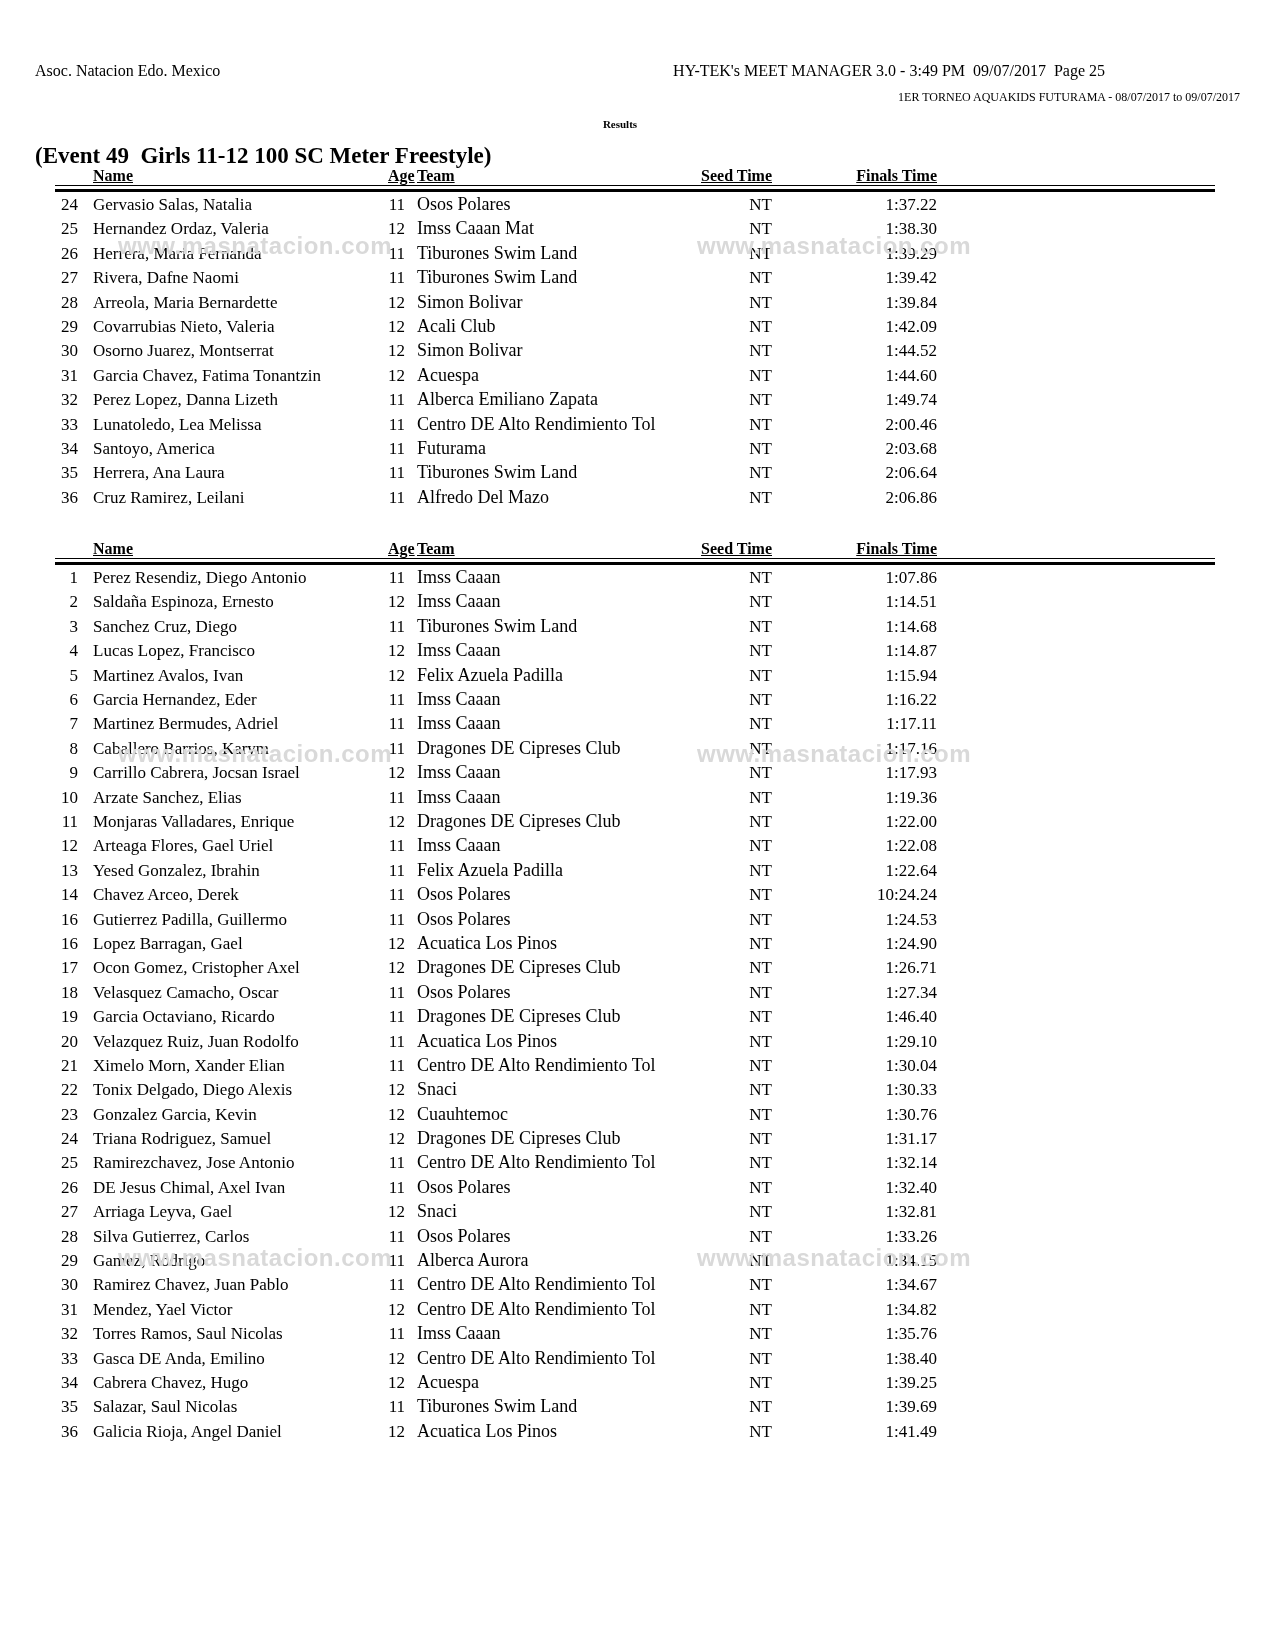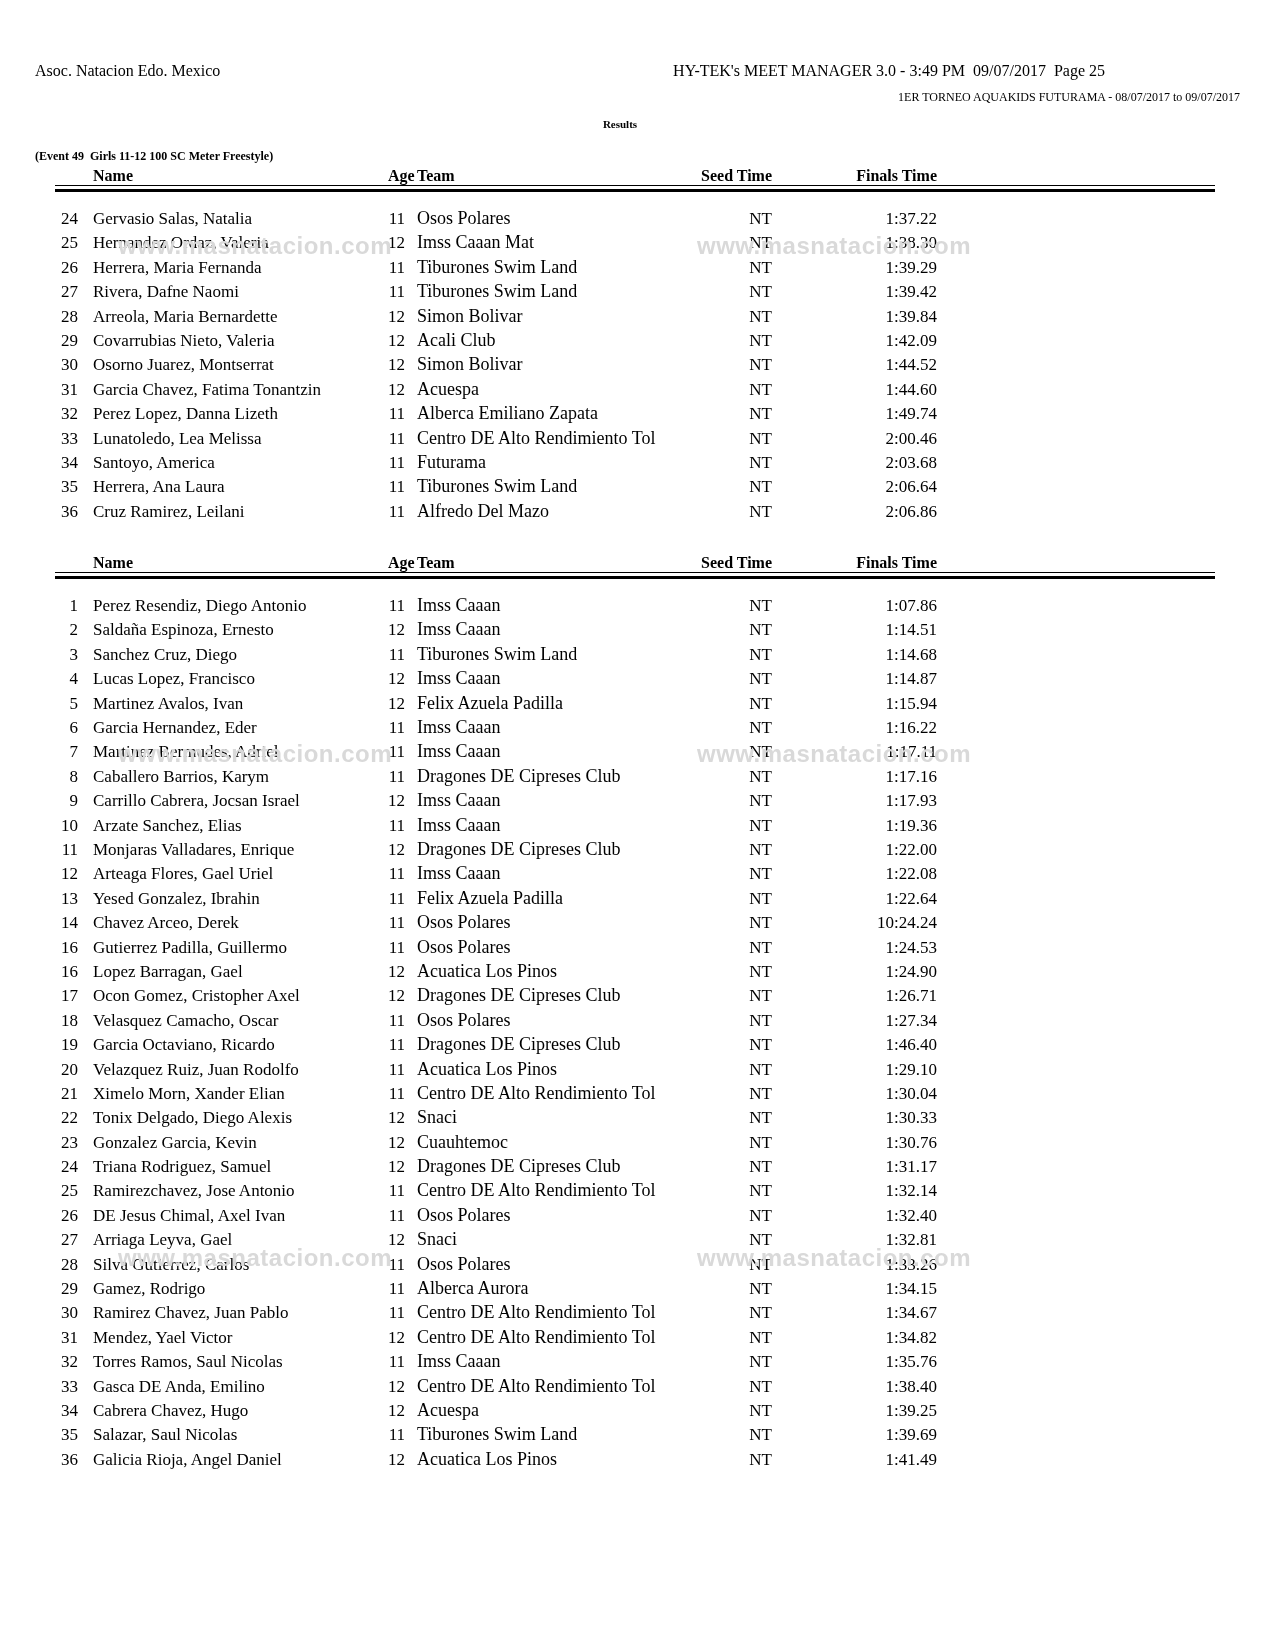--- a/index.html
+++ b/index.html
@@ -20,33 +20,34 @@
     width: 1240px; text-align: right; font-weight: normal;
     font-size: 12px; line-height: 18px; margin-top: 8px; white-space: pre;
   }
   .doc-subtitle {
     width: 1240px; text-align: center; font-weight: bold;
     font-size: 11px; line-height: 17px; margin-top: 10px;
   }
   .section:first-of-type { margin-top: 14px; }
   .section + .section .event-heading { margin-top: 8px; }
   .event-heading {
-    margin: 0 0 0 35px; font-size: 12px; line-height: 18px;
+    margin: 0 0 0 35px; font-size: 23px; line-height: 18px;
     font-weight: bold; white-space: pre;
   }
   .table { margin-left: 55px; width: 1160px; }
   .hdr-row {
     display: flex; align-items: center;
     font-weight: bold; font-size: 16px; line-height: 19px;
     margin-top: 1px;
     border-bottom: 1.5px solid #000;
+    text-decoration: underline;
   }
   .section + .section .hdr-row { margin-top: 28px; }
   .thick-rule { height: 3.5px; background: #000; margin-top: 2.5px; }
-  .rows { margin-top: 16px; }
+  .rows { margin-top: 2px; }
   .row { display: flex; align-items: baseline; height: 24.4px; font-size: 17px; }
   .c-place  { width: 23px;  text-align: right; flex: none; }
   .c-name   { width: 295px; margin-left: 15px; flex: none; white-space: nowrap; overflow: hidden; }
   .c-age    { width: 17px;  text-align: right; flex: none; }
   .hdr-row .c-age { width: 17px; }
   .c-team   { width: 318px; margin-left: 12px; flex: none; font-size: 18px; white-space: nowrap; overflow: hidden; }
   .hdr-row .c-team { font-size: 16px; }
   .c-seed   { width: 37px;  text-align: right; flex: none; }
   .hdr-row .c-seed { width: 37px; white-space: nowrap; direction: rtl; }
   .c-finals { width: 165px; text-align: right; flex: none; }

